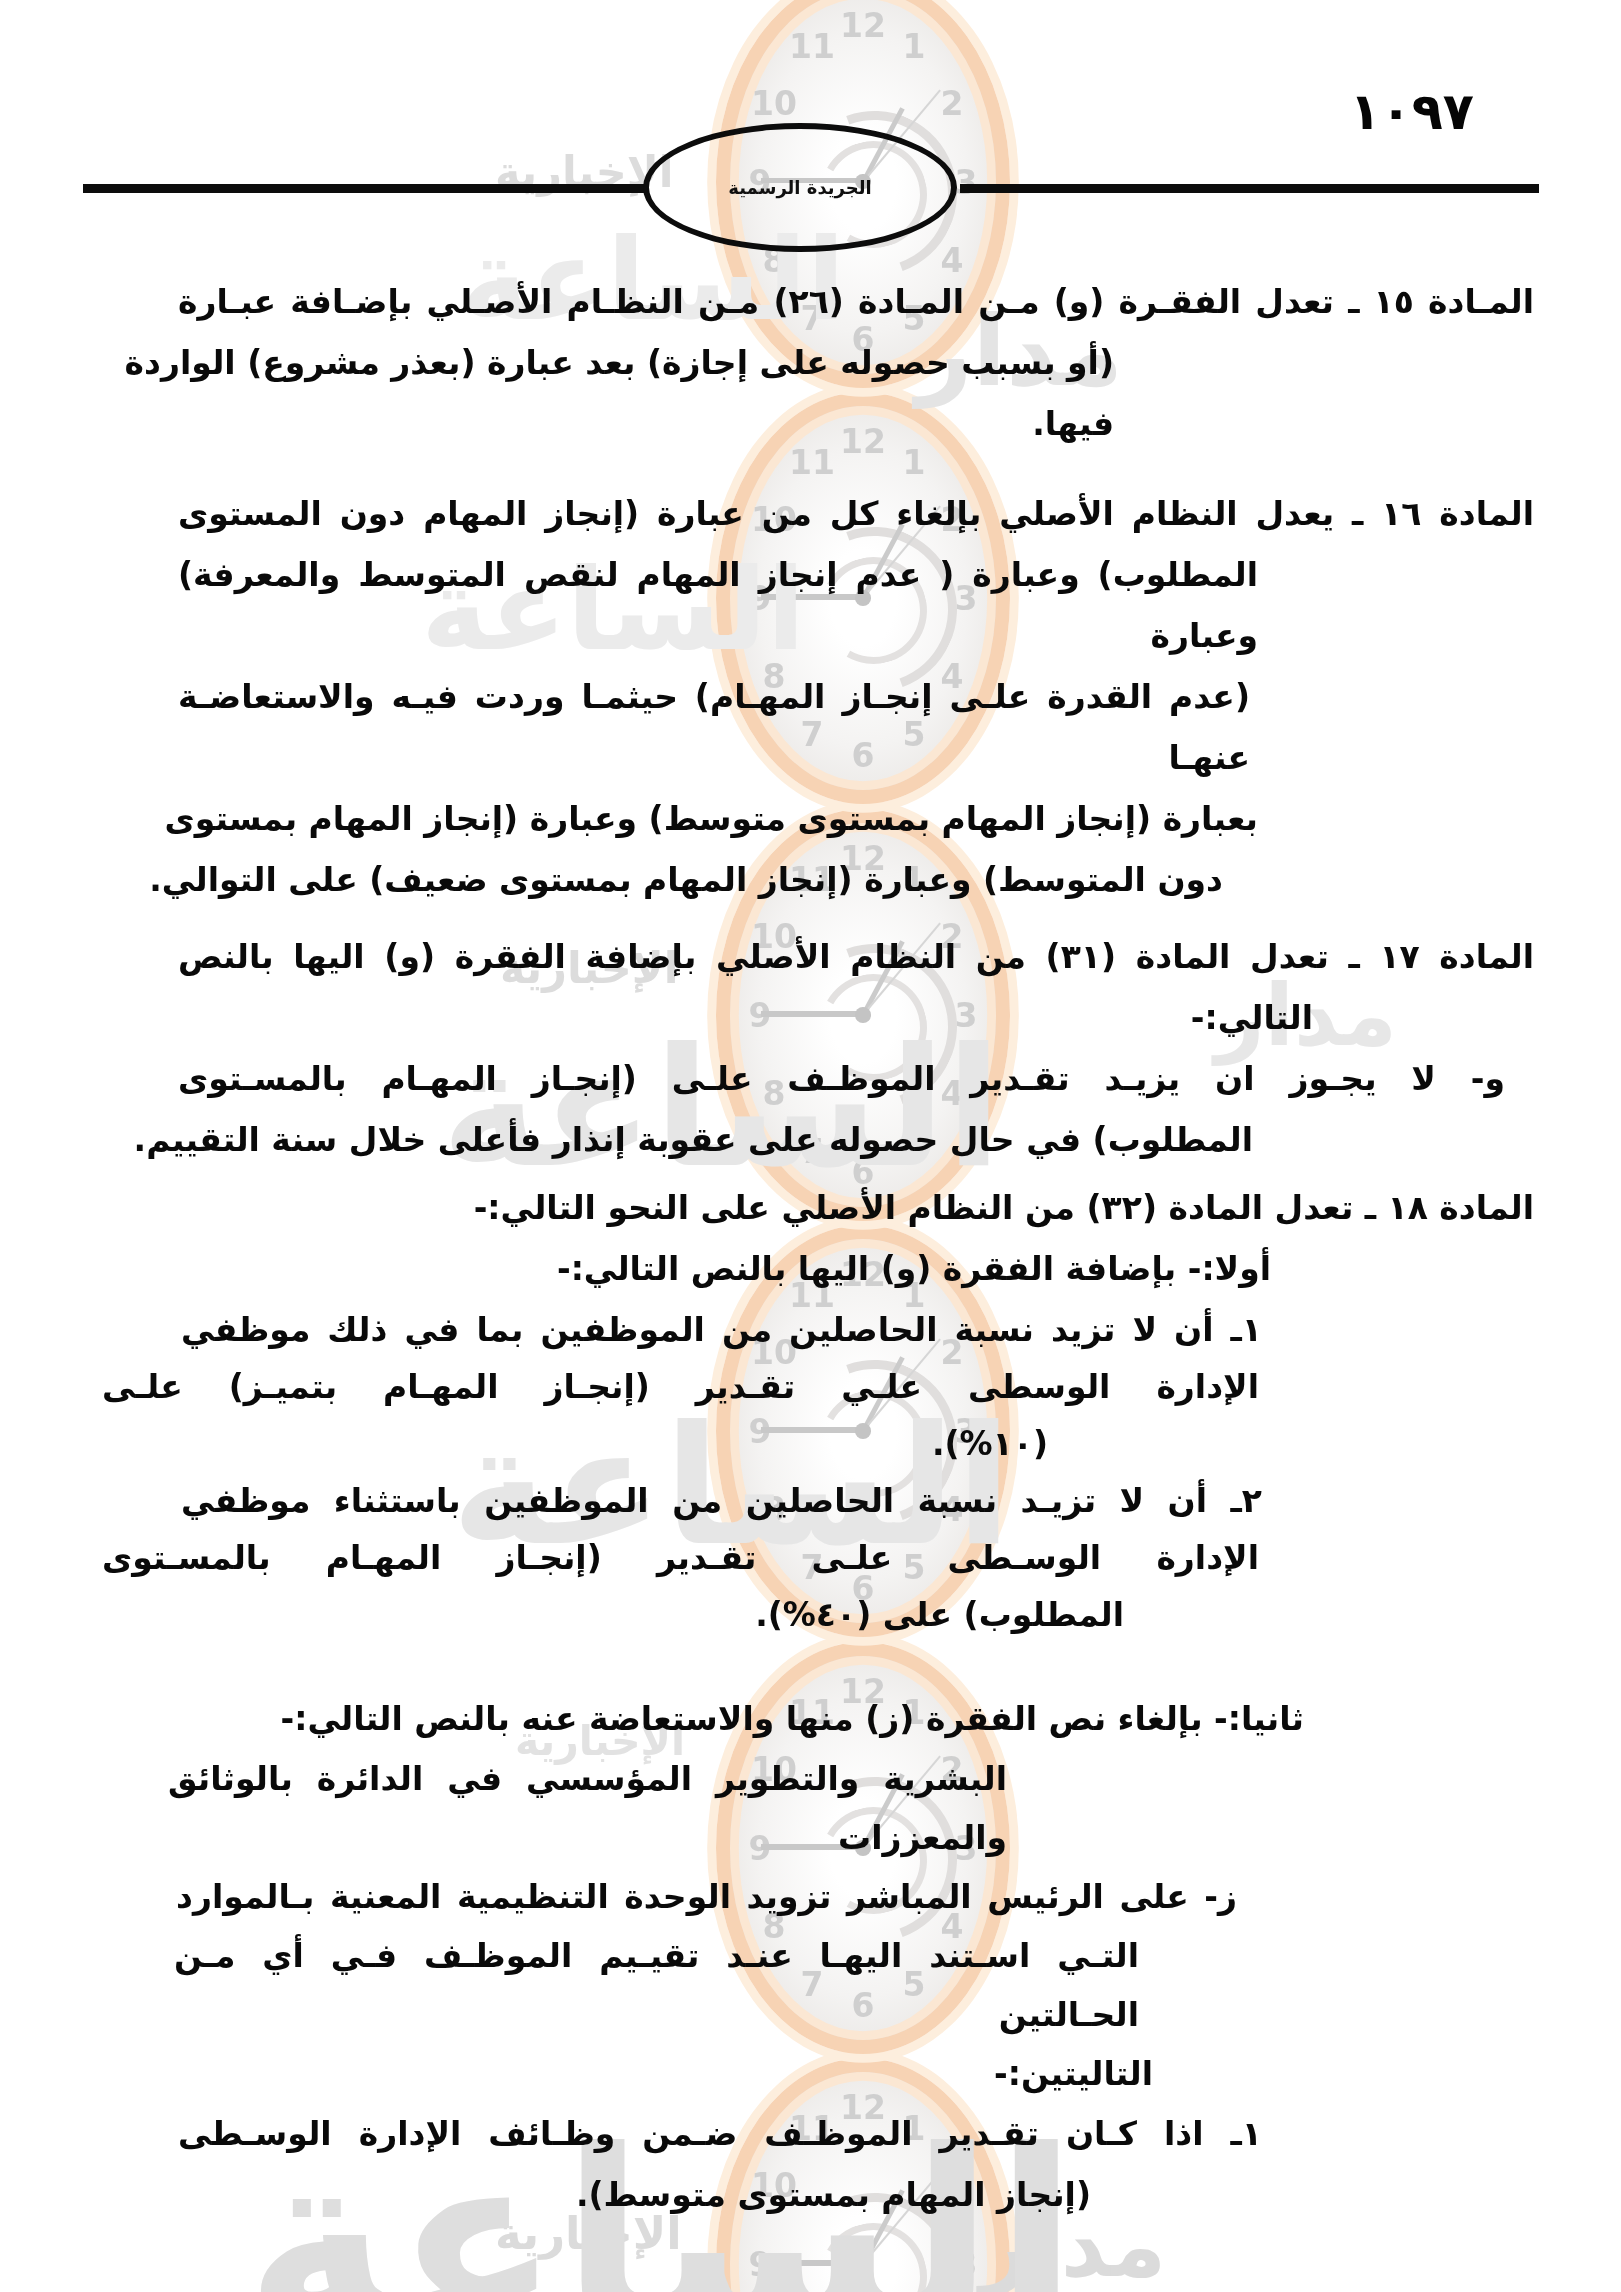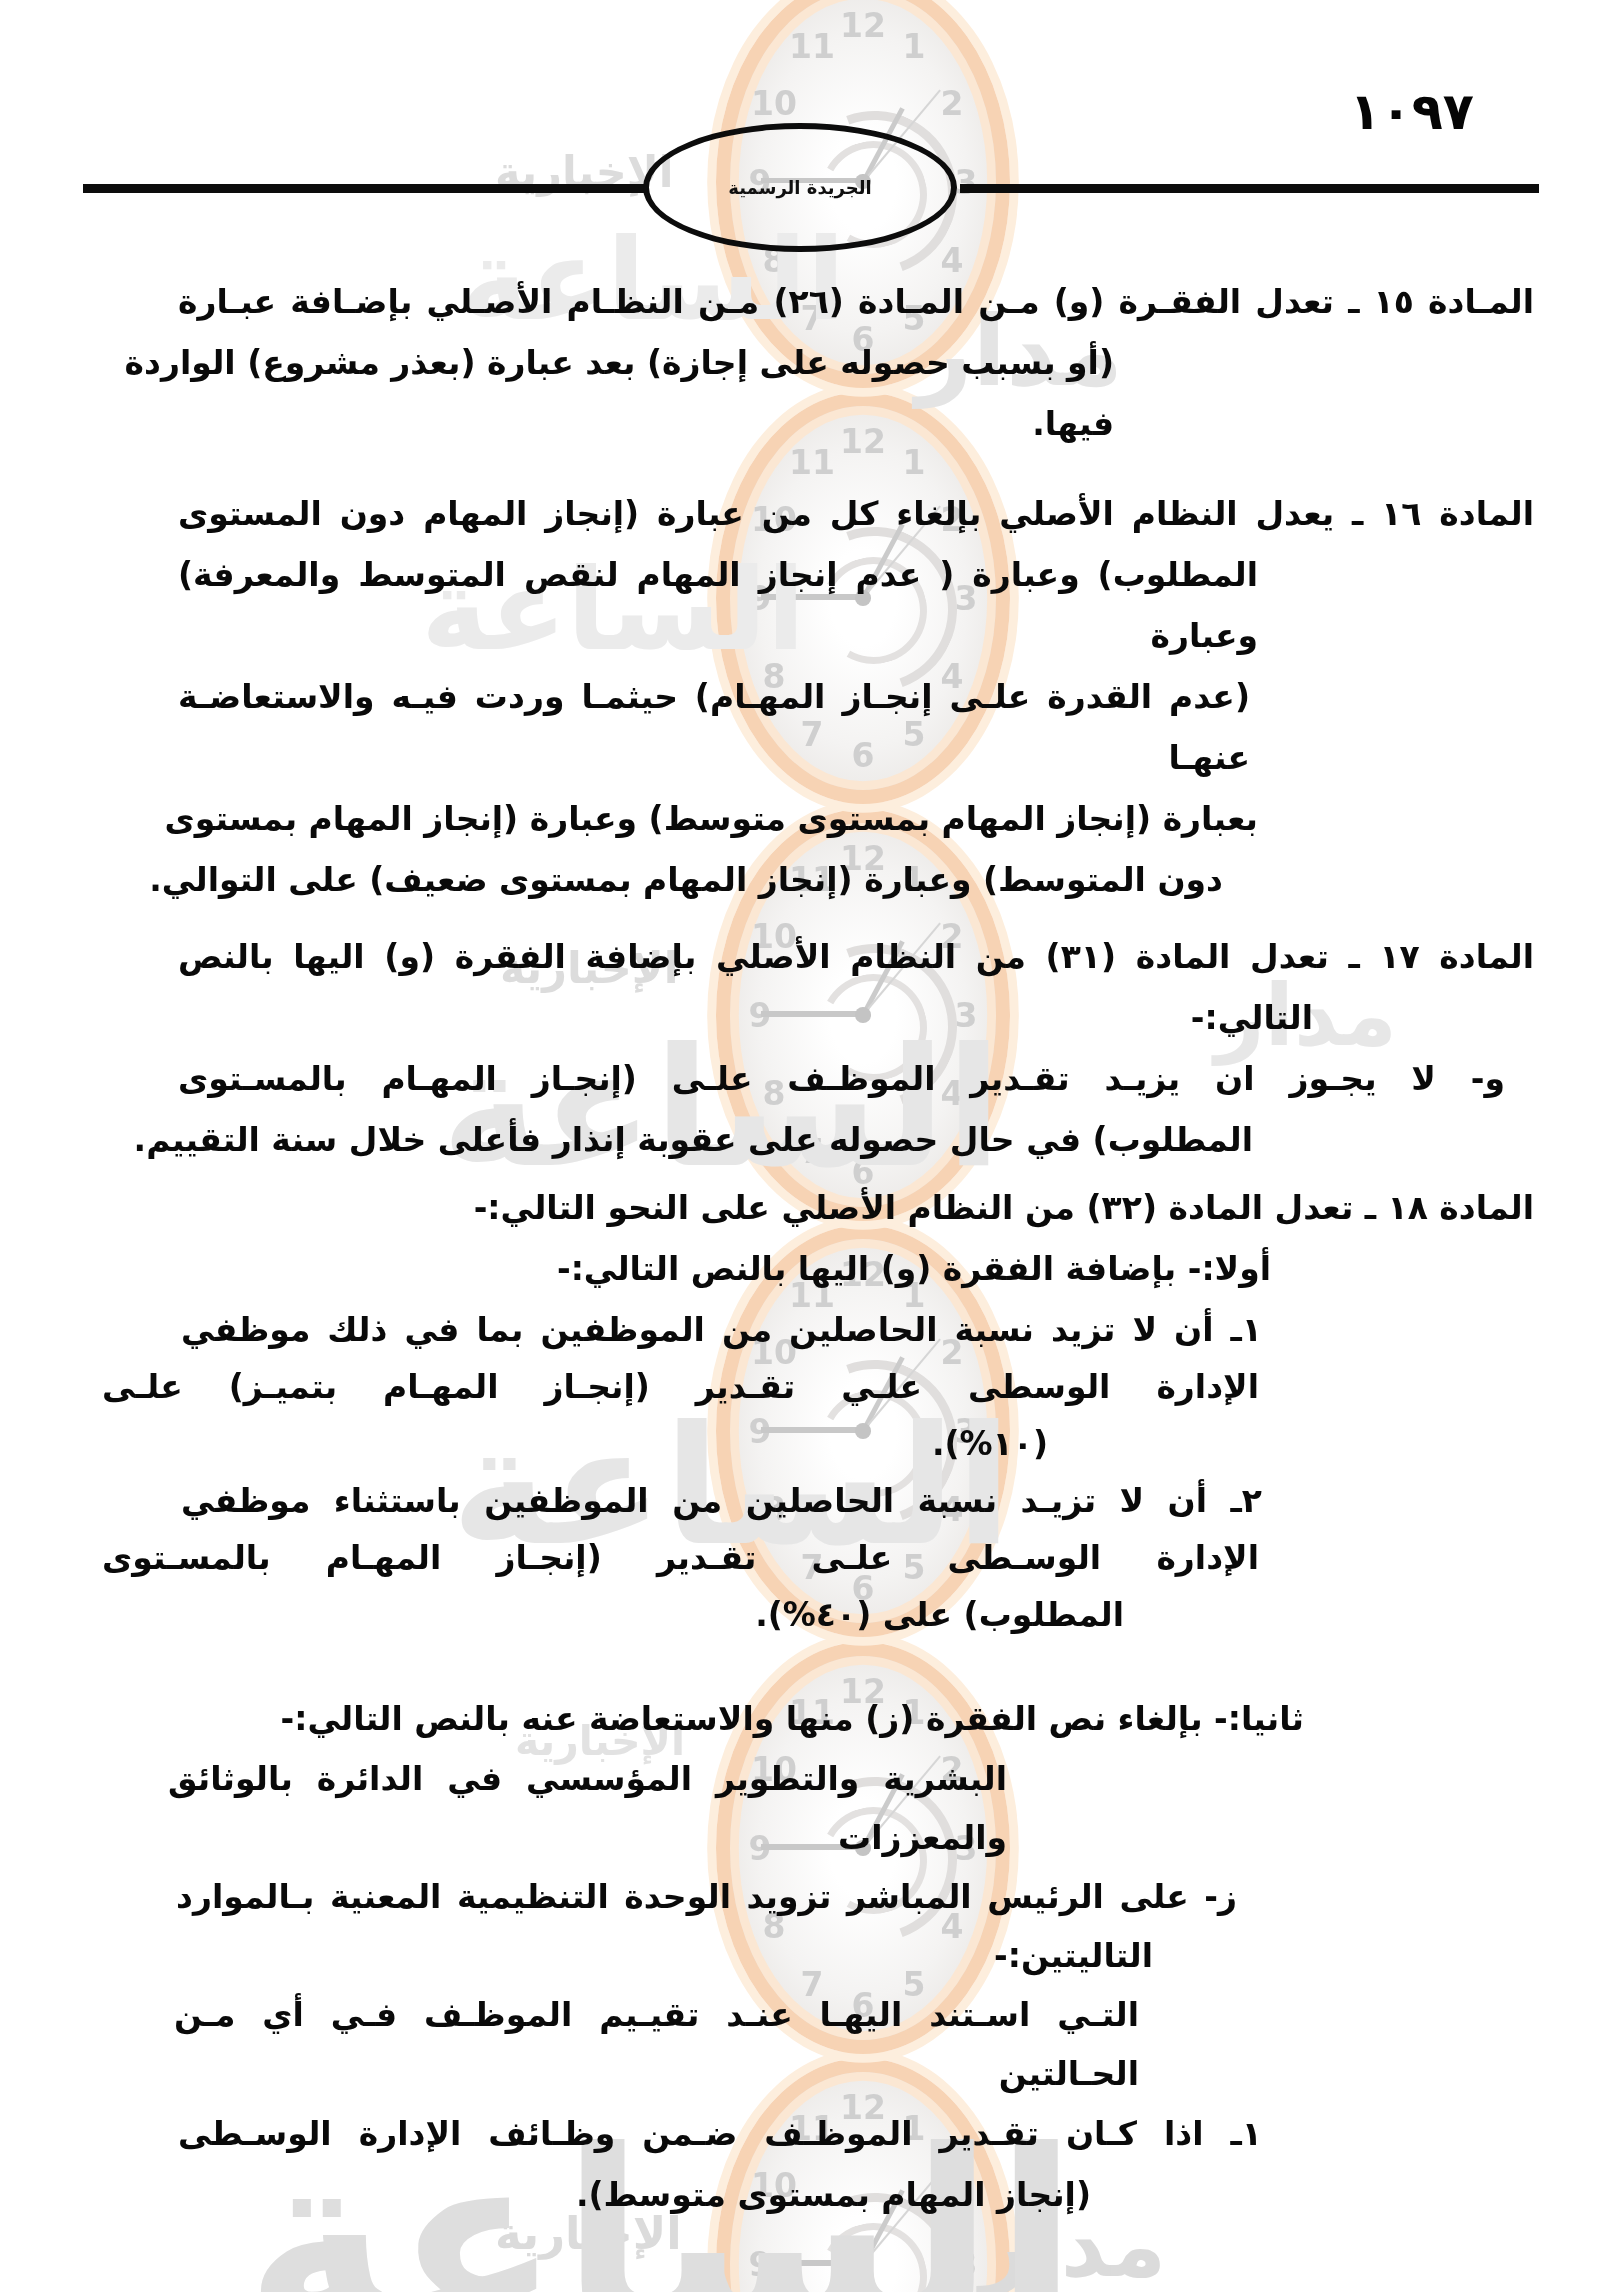--- a/index.html
+++ b/index.html
@@ -260,22 +260,22 @@
       <div class="ln ln-sm" style="margin-right:410px;">المطلوب) على (٤٠%).</div>
     </div>
 
     <div class="par" style="margin-top:45px;">
       <div class="ln" style="margin-right:230px;">ثانيا:- بإلغاء نص الفقرة (ز) منها والاستعاضة عنه بالنص التالي:-</div>
     </div>
 
     <div class="par">
       <div class="ln ln-md j" style="margin-right:527px;margin-left:66px;">البشرية والتطوير المؤسسي في الدائرة بالوثائق والمعززات</div>
       <div class="ln ln-md j" style="margin-right:297px;margin-left:74px;">ز- على الرئيس المباشر تزويد الوحدة التنظيمية المعنية بـالموارد</div>
+      <div class="ln ln-md j" style="margin-right:395px;margin-left:72px;">التـي اسـتند اليهـا عنـد تقيـيم الموظـف فـي أي مـن الحـالتين</div>
       <div class="ln ln-md" style="margin-right:381px;">التاليتين:-</div>
-      <div class="ln ln-md j" style="margin-right:395px;margin-left:72px;">التـي اسـتند اليهـا عنـد تقيـيم الموظـف فـي أي مـن الحـالتين</div>
     </div>
 
     <div class="par">
       <div class="ln j" style="margin-right:272px;margin-left:76px;">١ـ اذا كـان تقـدير الموظـف ضـمن وظـائف الإدارة الوسـطى</div>
       <div class="ln" style="margin-right:443px;">(إنجاز المهام بمستوى متوسط).</div>
     </div>
 
   </div>
 </div>
 

